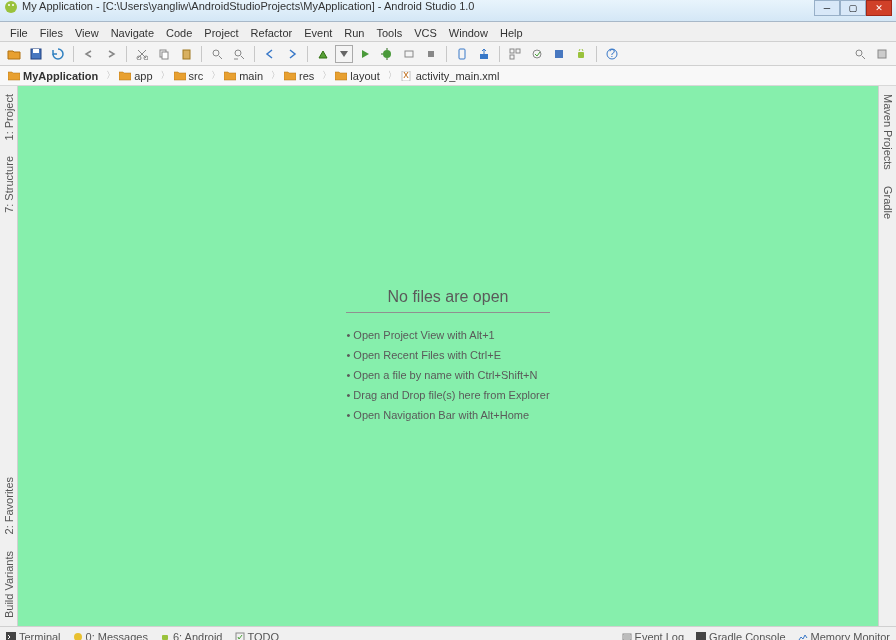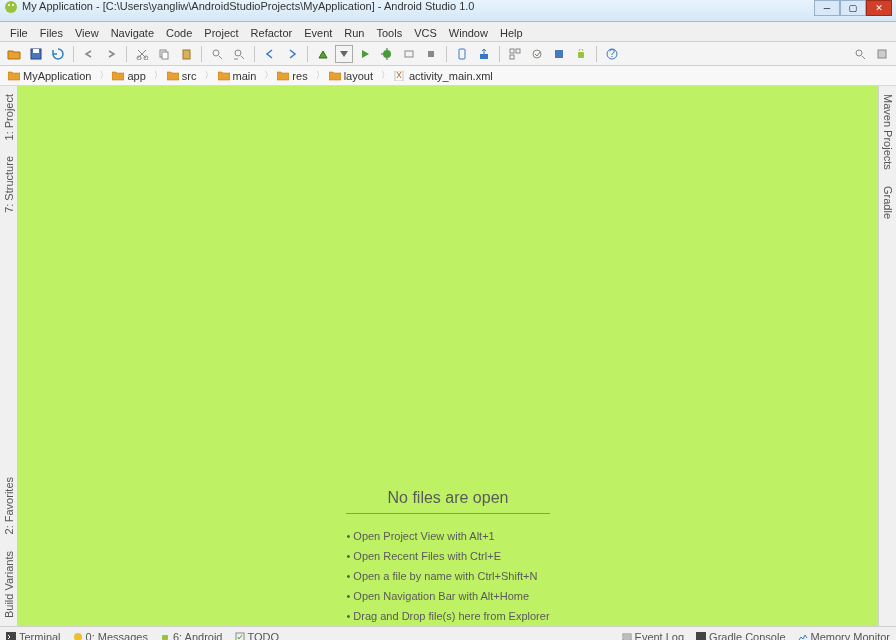--- a/index.html
+++ b/index.html
@@ -25,30 +25,30 @@
 .tool-sep { width: 1px; height: 16px; background: #c8c8c8; margin: 0 3px; }
 .tool-spacer { flex: 1; }
 .tool-dropdown { width: 18px; height: 18px; border: 1px solid #aaa; display: flex; align-items: center; justify-content: center; }
 
 
 .navbar { height: 20px; background: #f8f8f8; display: flex; align-items: center; padding: 0 4px; border-bottom: 1px solid #d8d8d8; }
 .crumb { display: flex; align-items: center; padding: 0 4px; cursor: pointer; position: relative; }
 .crumb + .crumb::before { content: "〉"; color: #aaa; margin-right: 4px; font-size: 9px; }
 .folder-icon { width: 12px; height: 10px; margin-right: 3px; }
 .crumb-label { color: #333; }
-.crumb.bold .crumb-label { font-weight: normal; }
+.crumb.bold .crumb-label { font-weight: bold; }
 
 
 .main-area { display: flex; height: 540px; }
 .side-strip { width: 18px; background: #f0f0f0; border-right: 1px solid #d0d0d0; display: flex; flex-direction: column; align-items: center; }
 .side-strip.right { border-right: none; border-left: 1px solid #d0d0d0; }
 .side-tab { writing-mode: vertical-rl; transform: rotate(180deg); padding: 8px 2px; color: #555; cursor: pointer; font-size: 10px; display: flex; align-items: center; gap: 4px; }
 .side-tab.rt { transform: none; }
 
-.editor { flex: 1; background: #bef264; position: relative; display: flex; align-items: flex-end; justify-content: center; }
+.editor { flex: 1; background: #86efac; position: relative; display: flex; align-items: center; justify-content: center; }
 .empty-state { text-align: left; color: #555; }
 .empty-title { font-size: 16px; color: #5a5a5a; text-align: center; padding-bottom: 6px; border-bottom: 1px solid #909090; margin-bottom: 12px; min-width: 200px; }
 .empty-tips { list-style: none; }
 .empty-tips li { padding: 4px 0; color: #5a5a5a; }
 .empty-tips li::before { content: "• "; }
 
 
 .bottom-tabs { height: 20px; background: #f0f0f0; border-top: 1px solid #d0d0d0; display: flex; align-items: center; padding: 0 6px; gap: 12px; }
 .btab { display: flex; align-items: center; gap: 3px; color: #555; cursor: pointer; font-size: 10px; }
 .btab-icon { width: 10px; height: 10px; }
@@ -316,22 +316,22 @@
       </div>
   </div>
 
   <div class="editor">
     <div class="empty-state">
       <div class="empty-title">No files are open</div>
       <ul class="empty-tips">
         <li>Open Project View with Alt+1</li>
         <li>Open Recent Files with Ctrl+E</li>
         <li>Open a file by name with Ctrl+Shift+N</li>
+        <li>Drag and Drop file(s) here from Explorer</li>
         <li>Open Navigation Bar with Alt+Home</li>
-        <li>Drag and Drop file(s) here from Explorer</li>
       </ul>
     </div>
   </div>
 
   <div class="side-strip right">
     <div class="side-tab rt">
         <span>Maven Projects</span>
       </div>
     <div class="side-tab rt">
         <span>Gradle</span>

